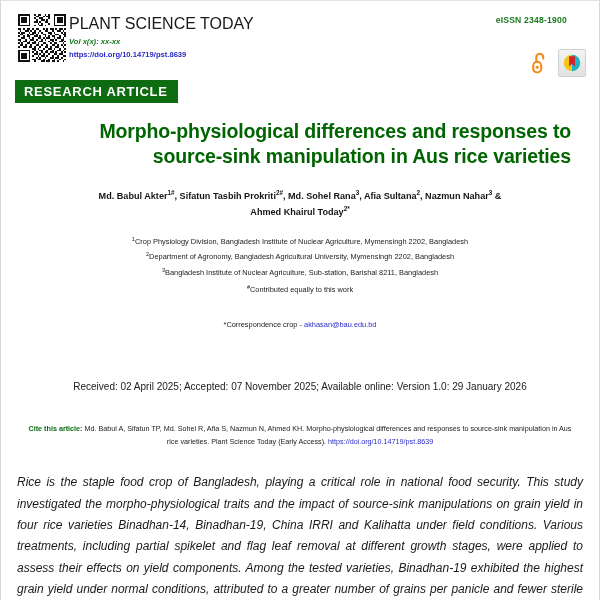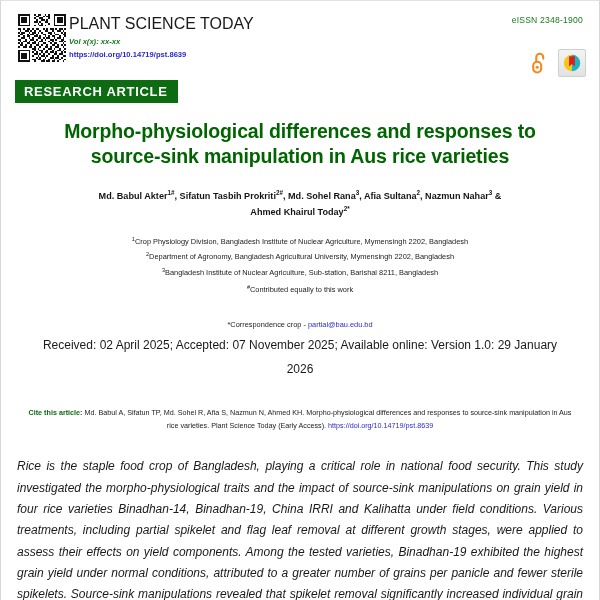--- a/index.html
+++ b/index.html
@@ -55,24 +55,24 @@
     font-style: italic;
   }
   .journal-doi {
     font-size: 7.6px;
     font-weight: bold;
     color: #2a2aca;
     margin-top: 3px;
   }
   .eissn {
     position: absolute;
-    right: 16px;
+    right: 32px;
     top: 14px;
     font-size: 8.6px;
-    font-weight: normal;
+    font-weight: bold;
     color: #1a7a1f;
     letter-spacing: .2px;
   }
   .header-icons {
     position: absolute;
     right: 13px;
     top: 48px;
     display: flex;
     align-items: center;
     gap: 10px;
@@ -97,21 +97,21 @@
     color: #ffffff;
     font-size: 13px;
     font-weight: bold;
     letter-spacing: .7px;
     padding: 4px 10px 4px 9px;
   }
 
   
   .title {
     margin: 16px 28px 0 28px;
-    text-align: center;
+    text-align: right;
     color: #006400;
     font-size: 19.5px;
     font-weight: bold;
     line-height: 1.27;
     letter-spacing: -.15px;
   }
 
   
   .authors {
     margin: 19px 48px 0 48px;
@@ -136,21 +136,21 @@
 
   
   .correspondence {
     margin: 20px 30px 0 30px;
     text-align: center;
     font-size: 7.4px;
     line-height: 2.0;
     color: #1a1a1a;
   }
   .correspondence a, .mail-link { color: #2a2aca; text-decoration: none; }
-  .dates { font-size: 12px; }
+  .dates { font-size: 10px; margin-top: 44px; }
 
   
   .cite {
     margin: 26px 24px 8px 24px;
     text-align: center;
     font-size: 7.2px;
     line-height: 1.75;
     color: #1a1a1a;
   }
   .cite-label { color: #0d6b12; font-weight: bold; }
@@ -426,21 +426,21 @@
   
   <div class="affiliations">
     <div><sup>1</sup><span>Crop Physiology Division, Bangladesh Institute of Nuclear Agriculture, Mymensingh 2202, Bangladesh</span></div>
     <div><sup>2</sup><span>Department of Agronomy, Bangladesh Agricultural University, Mymensingh 2202, Bangladesh</span></div>
     <div><sup>3</sup><span>Bangladesh Institute of Nuclear Agriculture, Sub-station, Barishal 8211, Bangladesh</span></div>
     <div class="aff-note"><sup>#</sup><span>Contributed equally to this work</span></div>
   </div>
 
   
   <div class="correspondence">
-    <div><span>*Correspondence crop - </span><span class="mail-link">partial@bau.edu.bd</span></div>
+    <div><span>*Correspondence crop - </span><span class="mail-link">akhasan@bau.edu.bd</span></div>
     <div class="dates">Received: 02 April 2025; Accepted: 07 November 2025; Available online: Version 1.0: 29 January 2026</div>
   </div>
 
   
   <div class="cite">
     <span class="cite-label">Cite this article:</span><span> Md. Babul A, Sifatun TP, Md. Sohel R, Afia S, Nazmun N, Ahmed KH. Morpho-physiological differences and responses to source-sink manipulation in Aus rice varieties. Plant Science Today (Early Access). </span><span class="cite-doi">https://doi.org/10.14719/pst.8639</span>
   </div>
 
   
   <div class="abstract-wrap">

